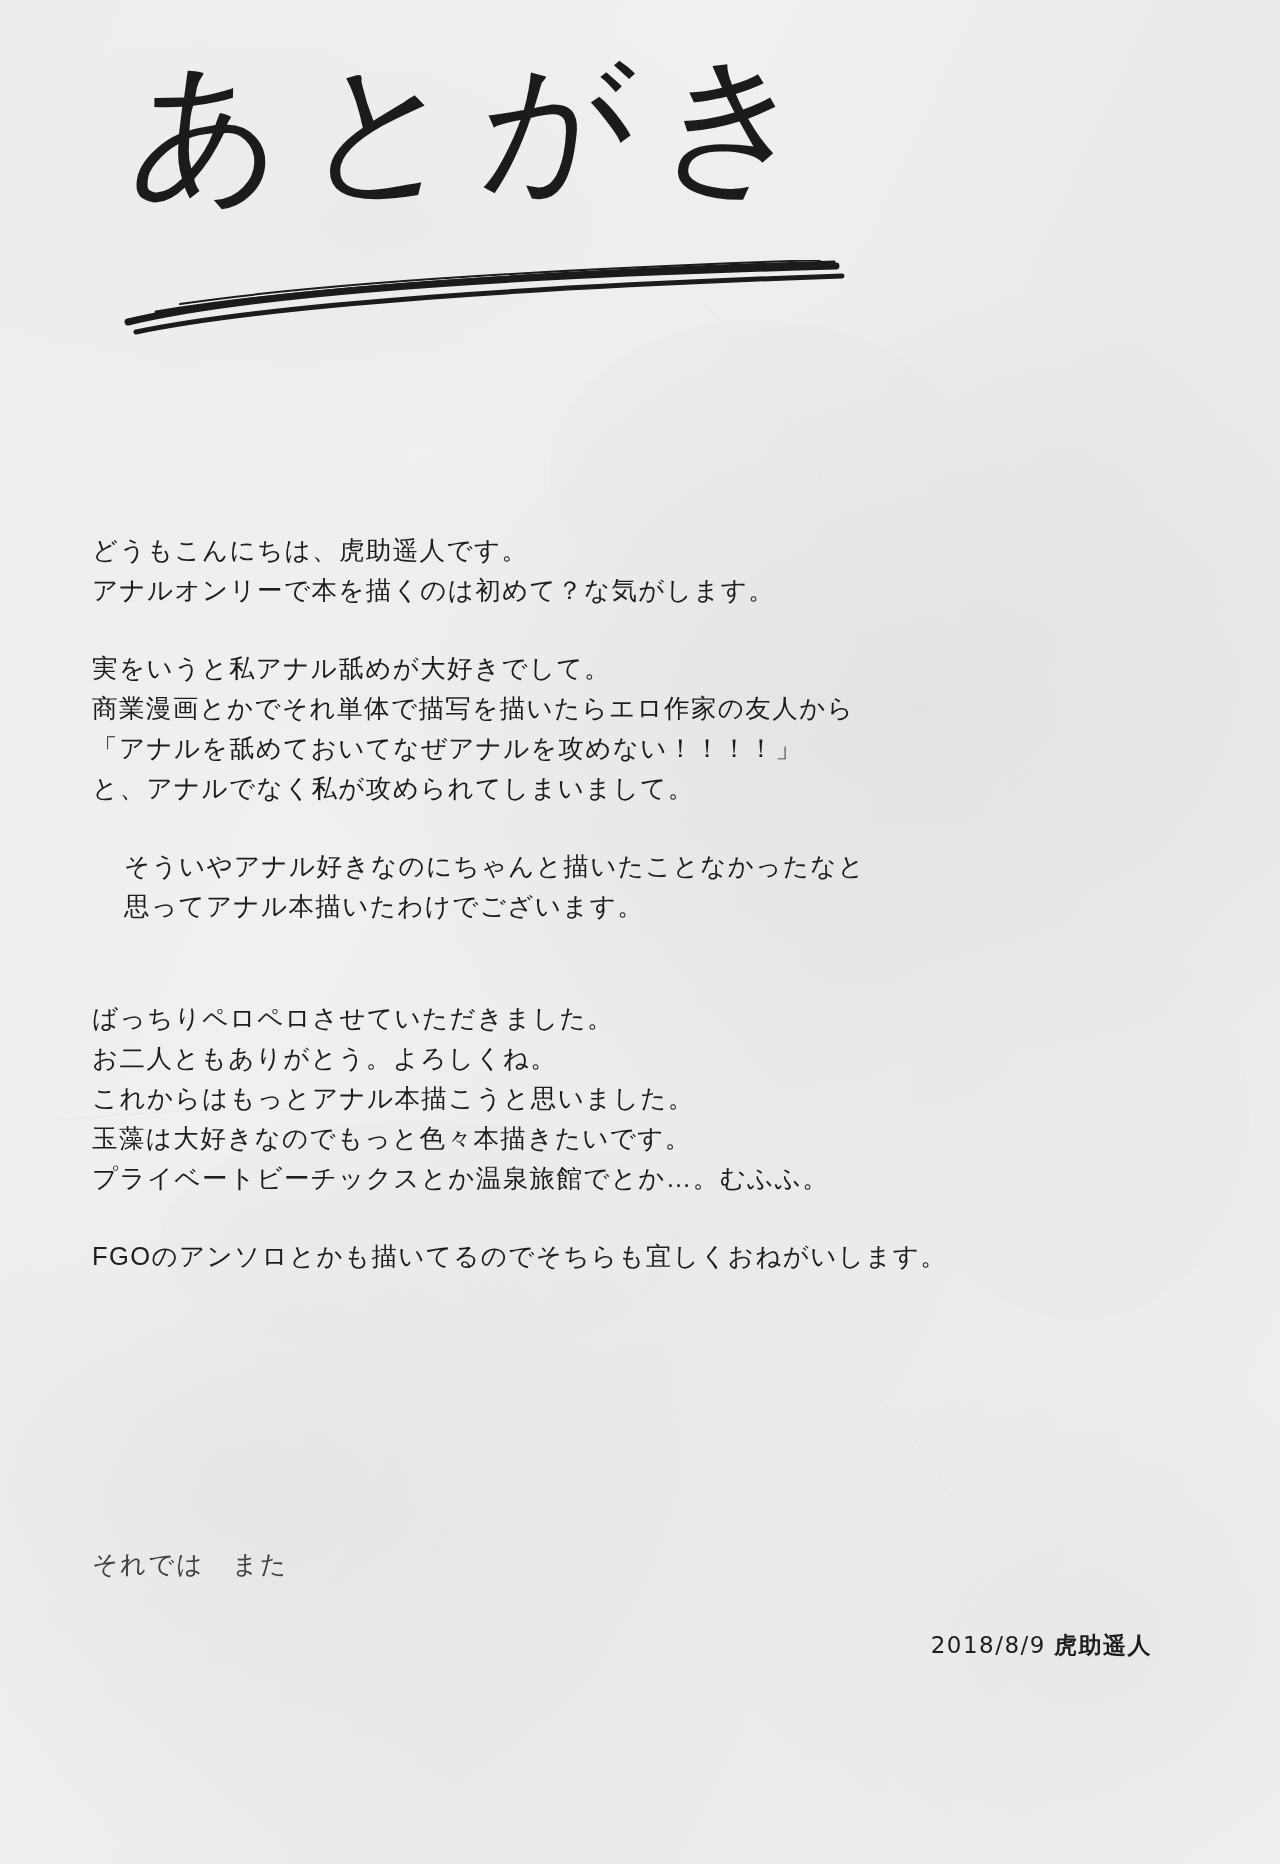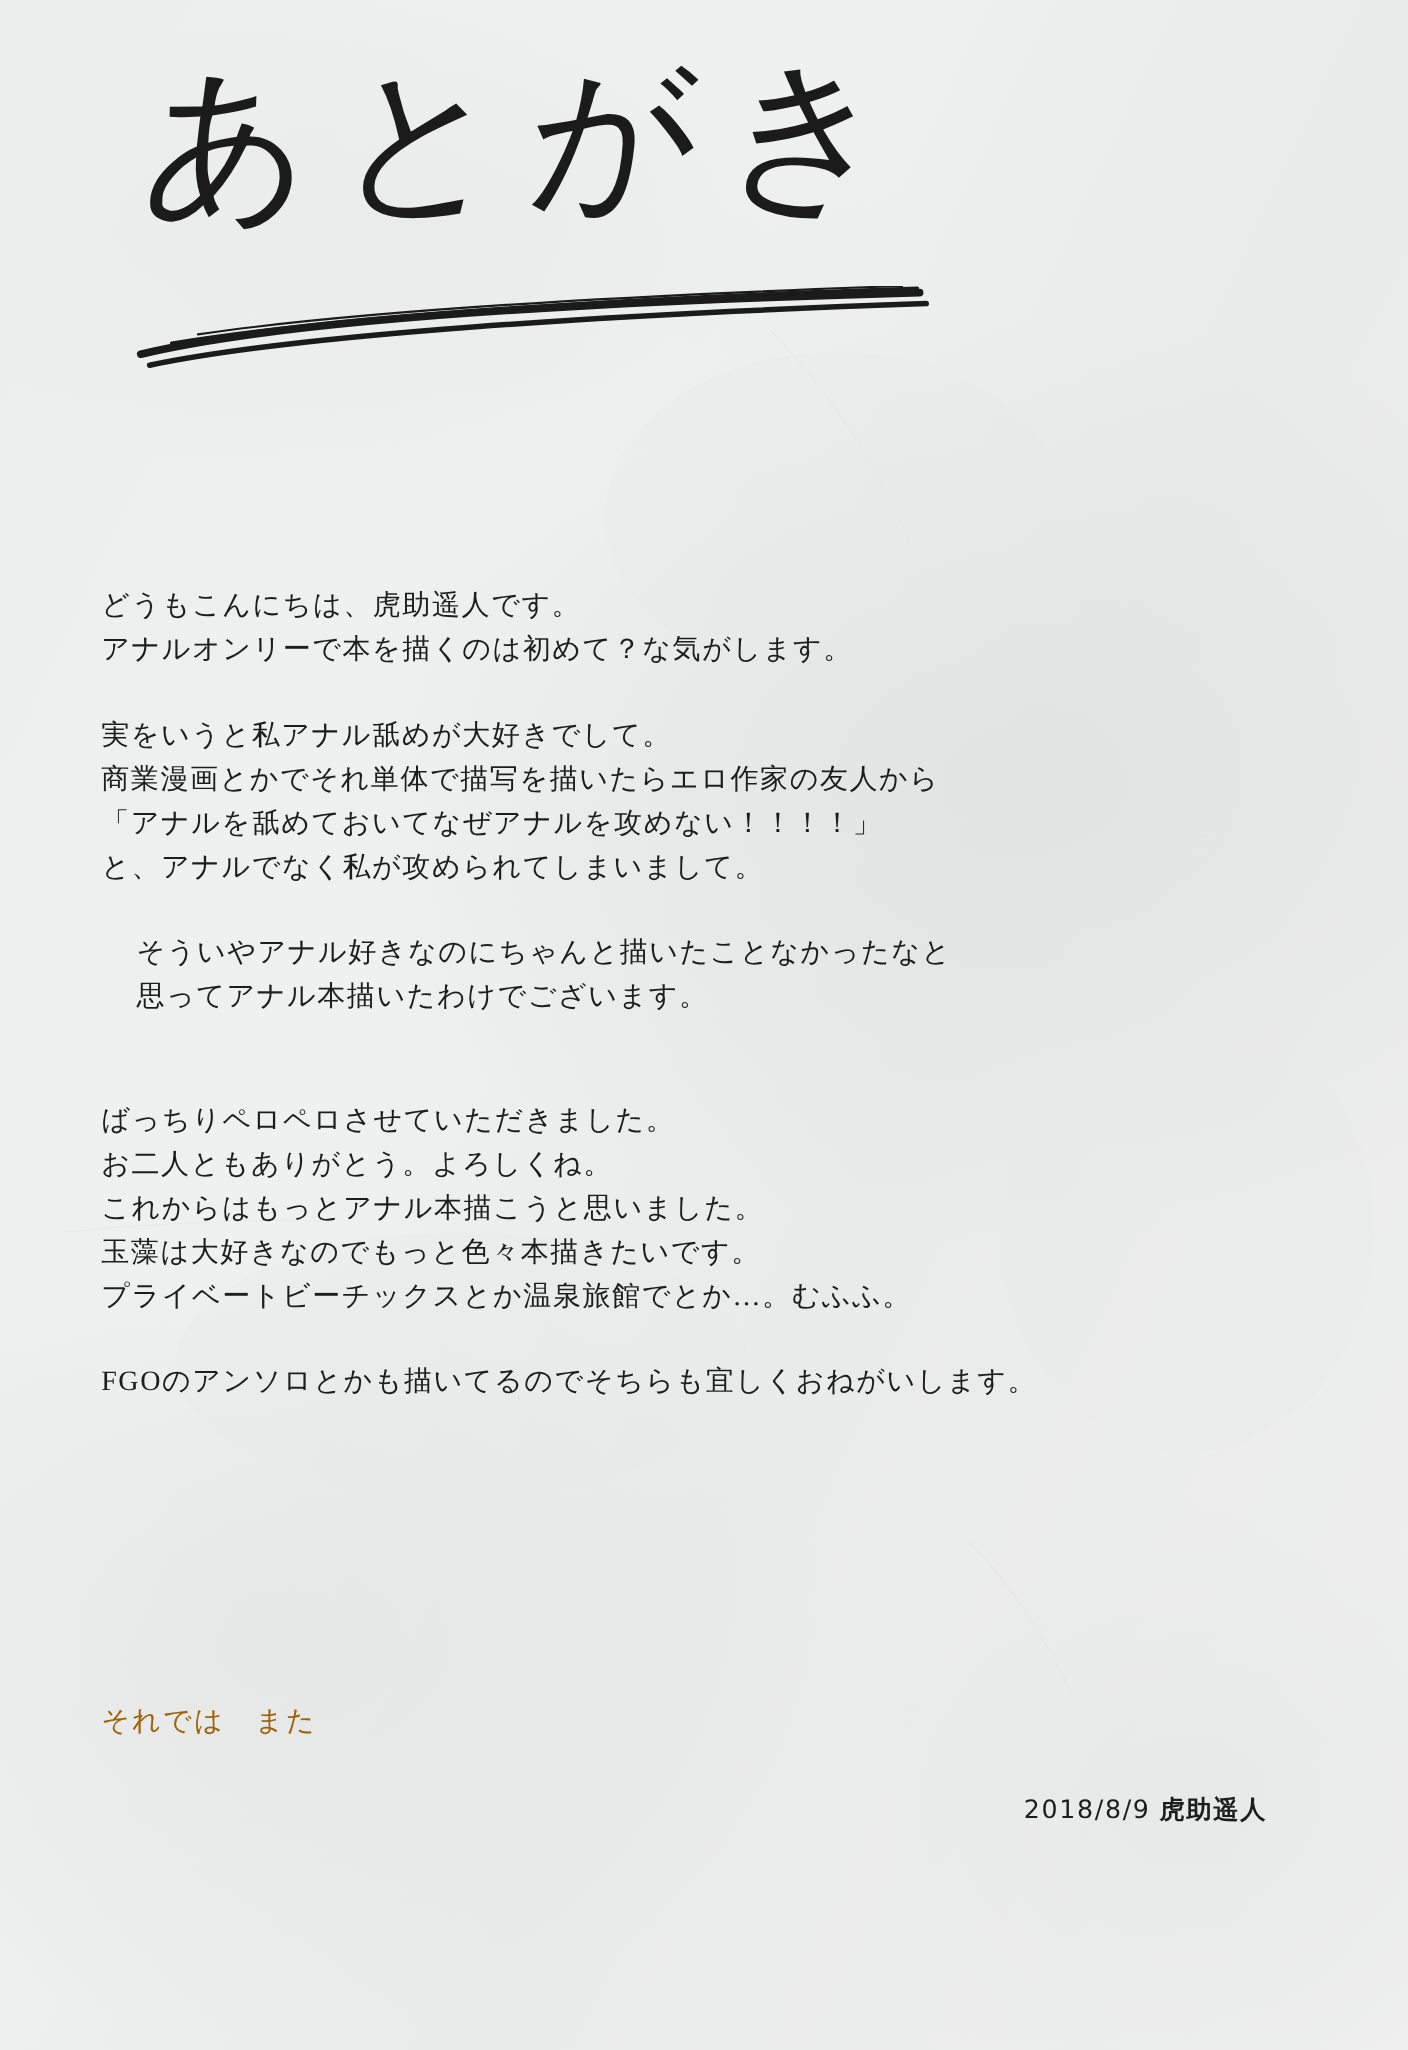--- a/index.html
+++ b/index.html
@@ -67,36 +67,36 @@
   
   .body-text {
     position: absolute;
     left: 92px;
     top: 530px;
     width: 1070px;
     color: #1d1d1d;
     font-size: 25.5px;
     line-height: 40px;
     letter-spacing: 1.4px;
-    font-family: Liberation Serif, serif;
+    font-family: Liberation Sans, sans-serif;
   }
   .para {
     margin: 0 0 38px 0;
     white-space: pre-line;
   }
   .para.gap-big { margin-bottom: 72px; margin-left: 32px; }
   .para.gap-small { margin-bottom: 56px; }
 
   .closing {
     position: absolute;
     left: 92px;
     top: 1547px;
     font-size: 25.5px;
     letter-spacing: 2px;
-    color: #a16207;
+    color: #404040;
   }
   .signature {
     position: absolute;
     right: 128px;
     top: 1630px;
     font-size: 23px;
     letter-spacing: 1.5px;
     color: #1d1d1d;
     display: flex;
     gap: 8px;

